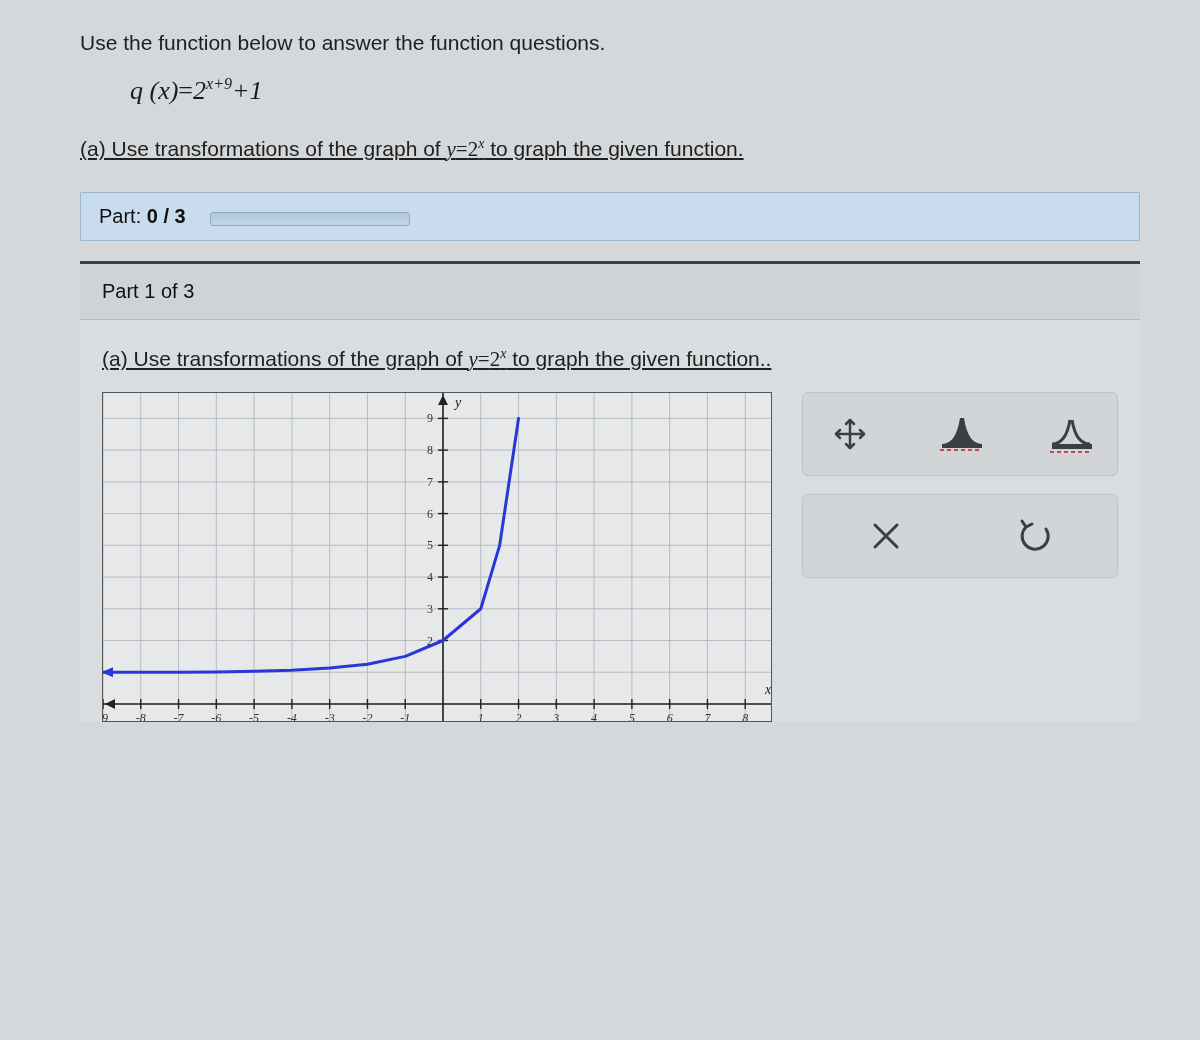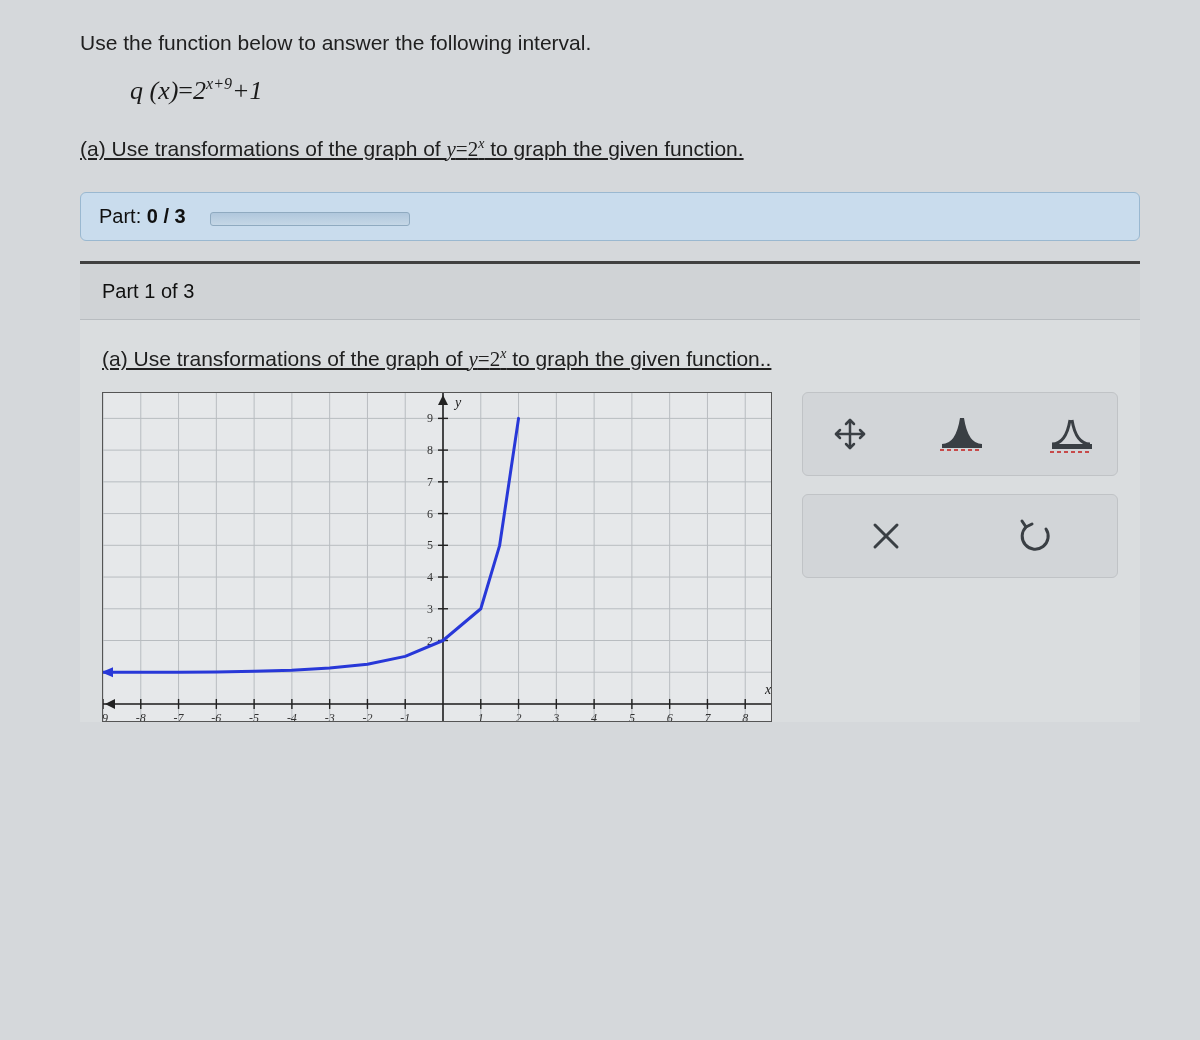--- a/index.html
+++ b/index.html
@@ -37,21 +37,21 @@
     font-size: 21px;
     color: #202020;
     margin: 20px 0;
     text-decoration: underline;
   }
   .math-inline { font-family: 'Times New Roman', serif; font-style: italic; }
   .math-inline .sup2 { font-size: 14px; vertical-align: super; font-style: italic; }
   .part-bar {
     background: #c9dced;
     border: 1px solid #9ab8d0;
-    border-radius: 6px;
+    border-radius: 1px;
     padding: 12px 18px;
     margin: 30px 0 20px 0;
     width: 100%;
     position: relative;
   }
   .part-bar .label {
     font-size: 20px;
     color: #101010;
     display: inline-block;
   }
@@ -116,21 +116,21 @@
     cursor: pointer;
     color: #3a3f44;
   }
   svg { display: block; }
 </style>
 </head>
 <body>
 
 <div class="page">
 
-  <div class="question-text">Use the function below to answer the following interval.</div>
+  <div class="question-text">Use the function below to answer the function questions.</div>
 
   <div class="equation">
     <span>q (x)</span><span class="paren">=</span><span>2</span><span class="sup">x+9</span><span>+1</span>
   </div>
 
   <div class="sub-q">
     <span>(a) Use transformations of the graph of </span><span class="math-inline"><span>y</span><span style="font-style:normal">=</span><span style="font-style:normal">2</span><span class="sup2">x</span></span><span> to graph the given function.</span>
   </div>
 
 

